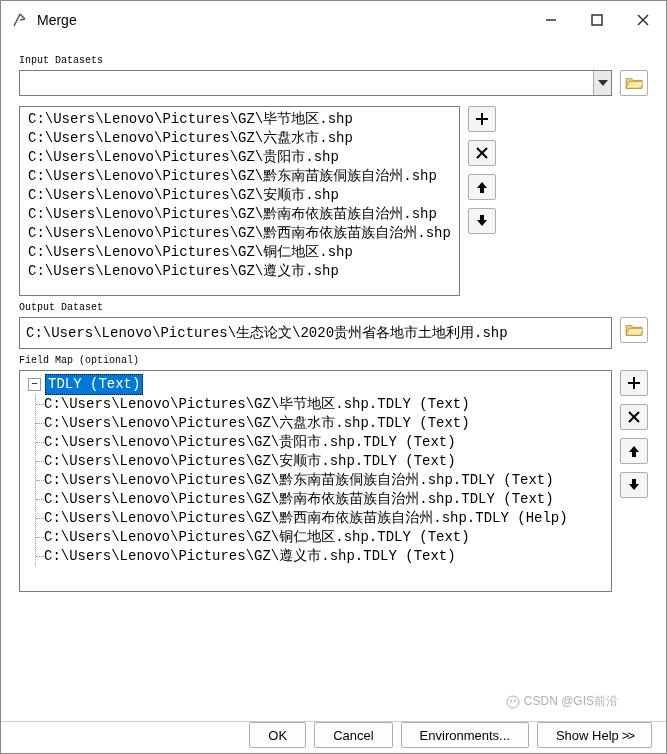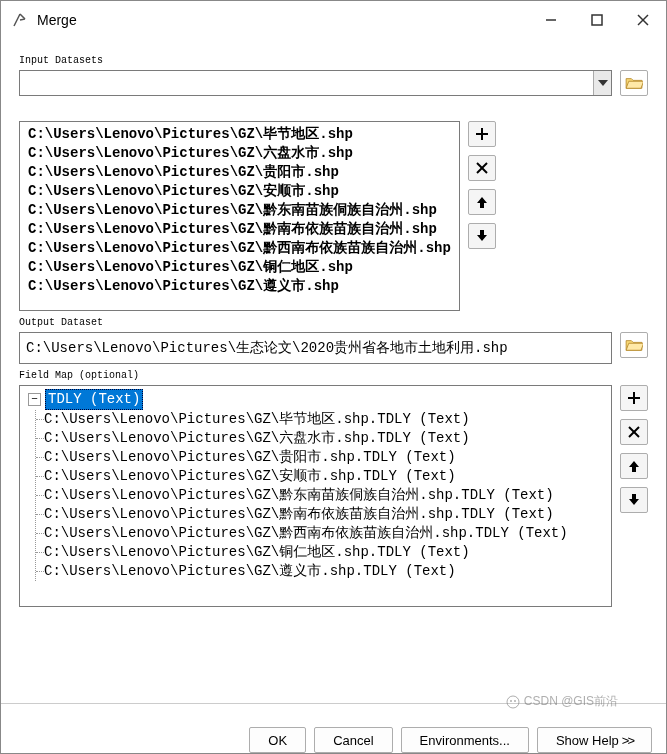--- a/index.html
+++ b/index.html
@@ -22,21 +22,21 @@
 .listbox.inputs { height: 190px; }
 .listbox.fieldmap { height: 222px; flex: 1; }
 .side-col { display: flex; flex-direction: column; gap: 8px; }
 .input-out { flex: 1; height: 32px; border: 1px solid #7a7a7a; padding: 0 6px; font-family: "Courier New", "SimSun", monospace; font-size: 14px; }
 .tree-root { display: flex; align-items: center; }
 .tree-toggle { width: 13px; height: 13px; border: 1px solid #999; display: inline-flex; align-items: center; justify-content: center; font-size: 11px; margin-right: 4px; line-height: 1; }
 .tree-root-label { background: #0078d7; color: #fff; border: 1px dotted #003; padding: 0 2px; }
 .tree-children { margin-left: 7px; border-left: 1px dotted #999; }
 .tree-child { padding-left: 8px; position: relative; }
 .tree-child::before { content: ""; position: absolute; left: 0; top: 9px; width: 8px; border-top: 1px dotted #999; }
-.bottom-bar { height: 50px; border-top: 1px solid #ccc; display: flex; align-items: flex-end; justify-content: flex-end; gap: 8px; padding: 0 14px; }
+.bottom-bar { height: 32px; border-top: 1px solid #ccc; display: flex; align-items: flex-start; justify-content: flex-end; gap: 8px; padding: 0 14px; }
 .bottom-btn { height: 26px; padding: 0 18px; border: 1px solid #adadad; background: #fdfdfd; font-size: 13px; border-radius: 2px; display: flex; align-items: center; }
 .help-chevrons { margin-left: 3px; letter-spacing: -2px; }
 .watermark { position: absolute; right: 48px; bottom: 43px; font-size: 12px; color: rgba(120,120,120,0.6); display:flex; align-items:center; gap:4px; pointer-events:none; }
 .window { position: relative; }
 </style>
 </head>
 <body>
 
 <div class="window">
   <div class="titlebar">
@@ -76,27 +76,27 @@
         </div>
       </div>
       <div class="side-btn folder">
         <svg class="folder-icon" viewBox="0 0 20 16">
             <path d="M1 3 h6 l2 2 h10 v9 h-18 z" fill="#f7d774" stroke="#b78b2e"></path>
             <path d="M1 14 L4 6 h17 l-3 8 z" fill="#ffe9a8" stroke="#b78b2e"></path>
           </svg>
       </div>
     </div>
 
-    <div class="row" style="margin-top:25px; align-items:flex-start;font-weight:bold;">
+    <div class="row" style="margin-top:10px; align-items:flex-start;">
       <div class="listbox inputs" id="input-list">
           <div>C:\Users\Lenovo\Pictures\GZ\毕节地区.shp</div>
           <div>C:\Users\Lenovo\Pictures\GZ\六盘水市.shp</div>
           <div>C:\Users\Lenovo\Pictures\GZ\贵阳市.shp</div>
+          <div>C:\Users\Lenovo\Pictures\GZ\黔东南苗族侗族自治州.shp</div>
           <div>C:\Users\Lenovo\Pictures\GZ\安顺市.shp</div>
-          <div>C:\Users\Lenovo\Pictures\GZ\黔东南苗族侗族自治州.shp</div>
           <div>C:\Users\Lenovo\Pictures\GZ\黔南布依族苗族自治州.shp</div>
           <div>C:\Users\Lenovo\Pictures\GZ\黔西南布依族苗族自治州.shp</div>
           <div>C:\Users\Lenovo\Pictures\GZ\铜仁地区.shp</div>
           <div>C:\Users\Lenovo\Pictures\GZ\遵义市.shp</div>
         </div>
       <div class="side-col">
         <div class="side-btn">
           <svg width="14" height="14">
               <line x1="7" y1="1" x2="7" y2="13" stroke="#000" stroke-width="2"></line>
               <line x1="1" y1="7" x2="13" y2="7" stroke="#000" stroke-width="2"></line>
@@ -139,21 +139,21 @@
           <span class="tree-toggle">−</span>
           <span class="tree-root-label">TDLY (Text)</span>
         </div>
         <div class="tree-children" id="tree-children">
             <div class="tree-child">C:\Users\Lenovo\Pictures\GZ\毕节地区.shp.TDLY (Text)</div>
             <div class="tree-child">C:\Users\Lenovo\Pictures\GZ\六盘水市.shp.TDLY (Text)</div>
             <div class="tree-child">C:\Users\Lenovo\Pictures\GZ\贵阳市.shp.TDLY (Text)</div>
             <div class="tree-child">C:\Users\Lenovo\Pictures\GZ\安顺市.shp.TDLY (Text)</div>
             <div class="tree-child">C:\Users\Lenovo\Pictures\GZ\黔东南苗族侗族自治州.shp.TDLY (Text)</div>
             <div class="tree-child">C:\Users\Lenovo\Pictures\GZ\黔南布依族苗族自治州.shp.TDLY (Text)</div>
-            <div class="tree-child">C:\Users\Lenovo\Pictures\GZ\黔西南布依族苗族自治州.shp.TDLY (Text)</div>
+            <div class="tree-child">C:\Users\Lenovo\Pictures\GZ\黔西南布依族苗族自治州.shp.TDLY (Help)</div>
             <div class="tree-child">C:\Users\Lenovo\Pictures\GZ\铜仁地区.shp.TDLY (Text)</div>
             <div class="tree-child">C:\Users\Lenovo\Pictures\GZ\遵义市.shp.TDLY (Text)</div>
           </div>
       </div>
       <div class="side-col">
         <div class="side-btn">
           <svg width="14" height="14">
               <line x1="7" y1="1" x2="7" y2="13" stroke="#000" stroke-width="2"></line>
               <line x1="1" y1="7" x2="13" y2="7" stroke="#000" stroke-width="2"></line>
             </svg>

